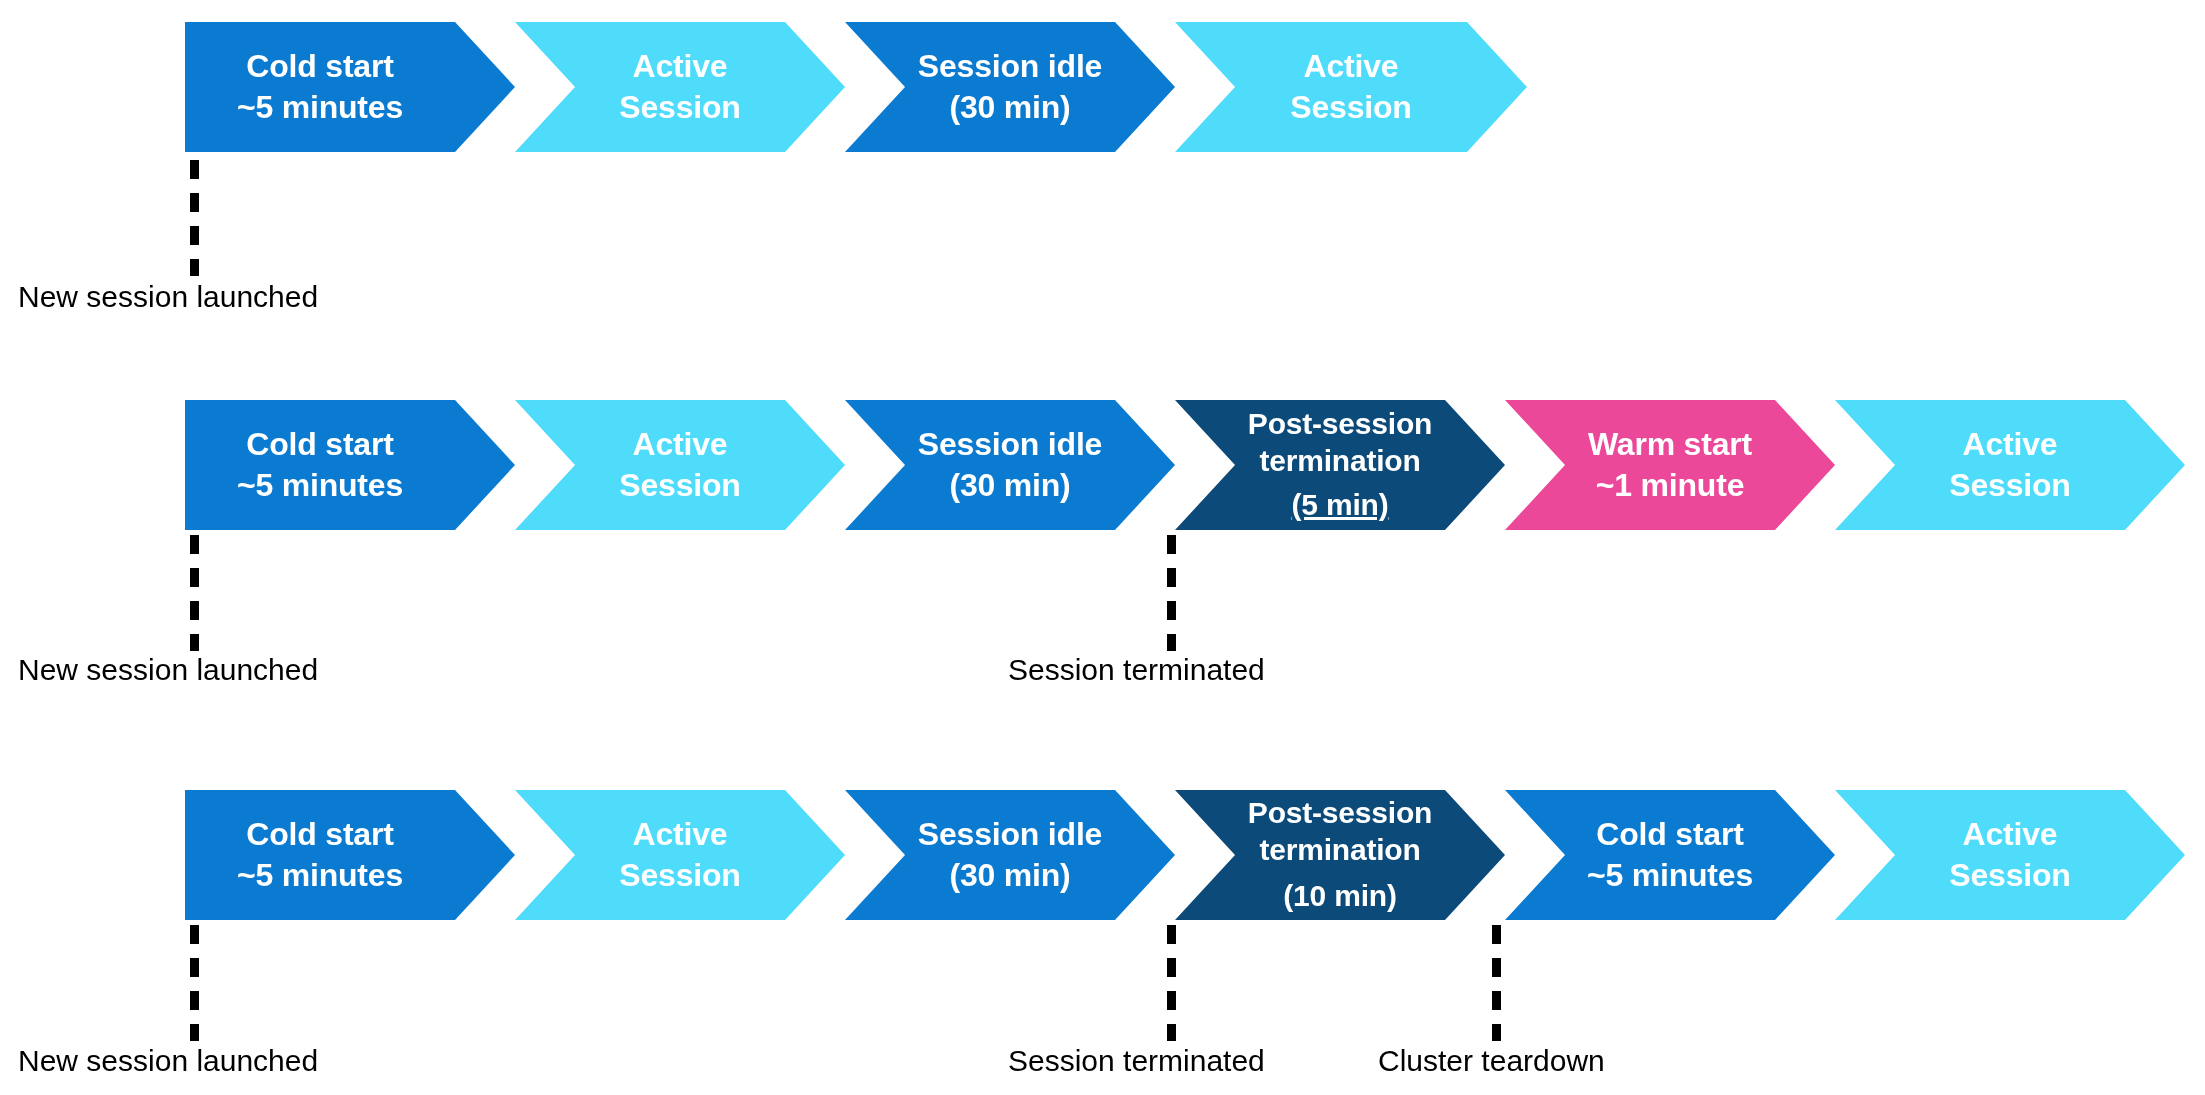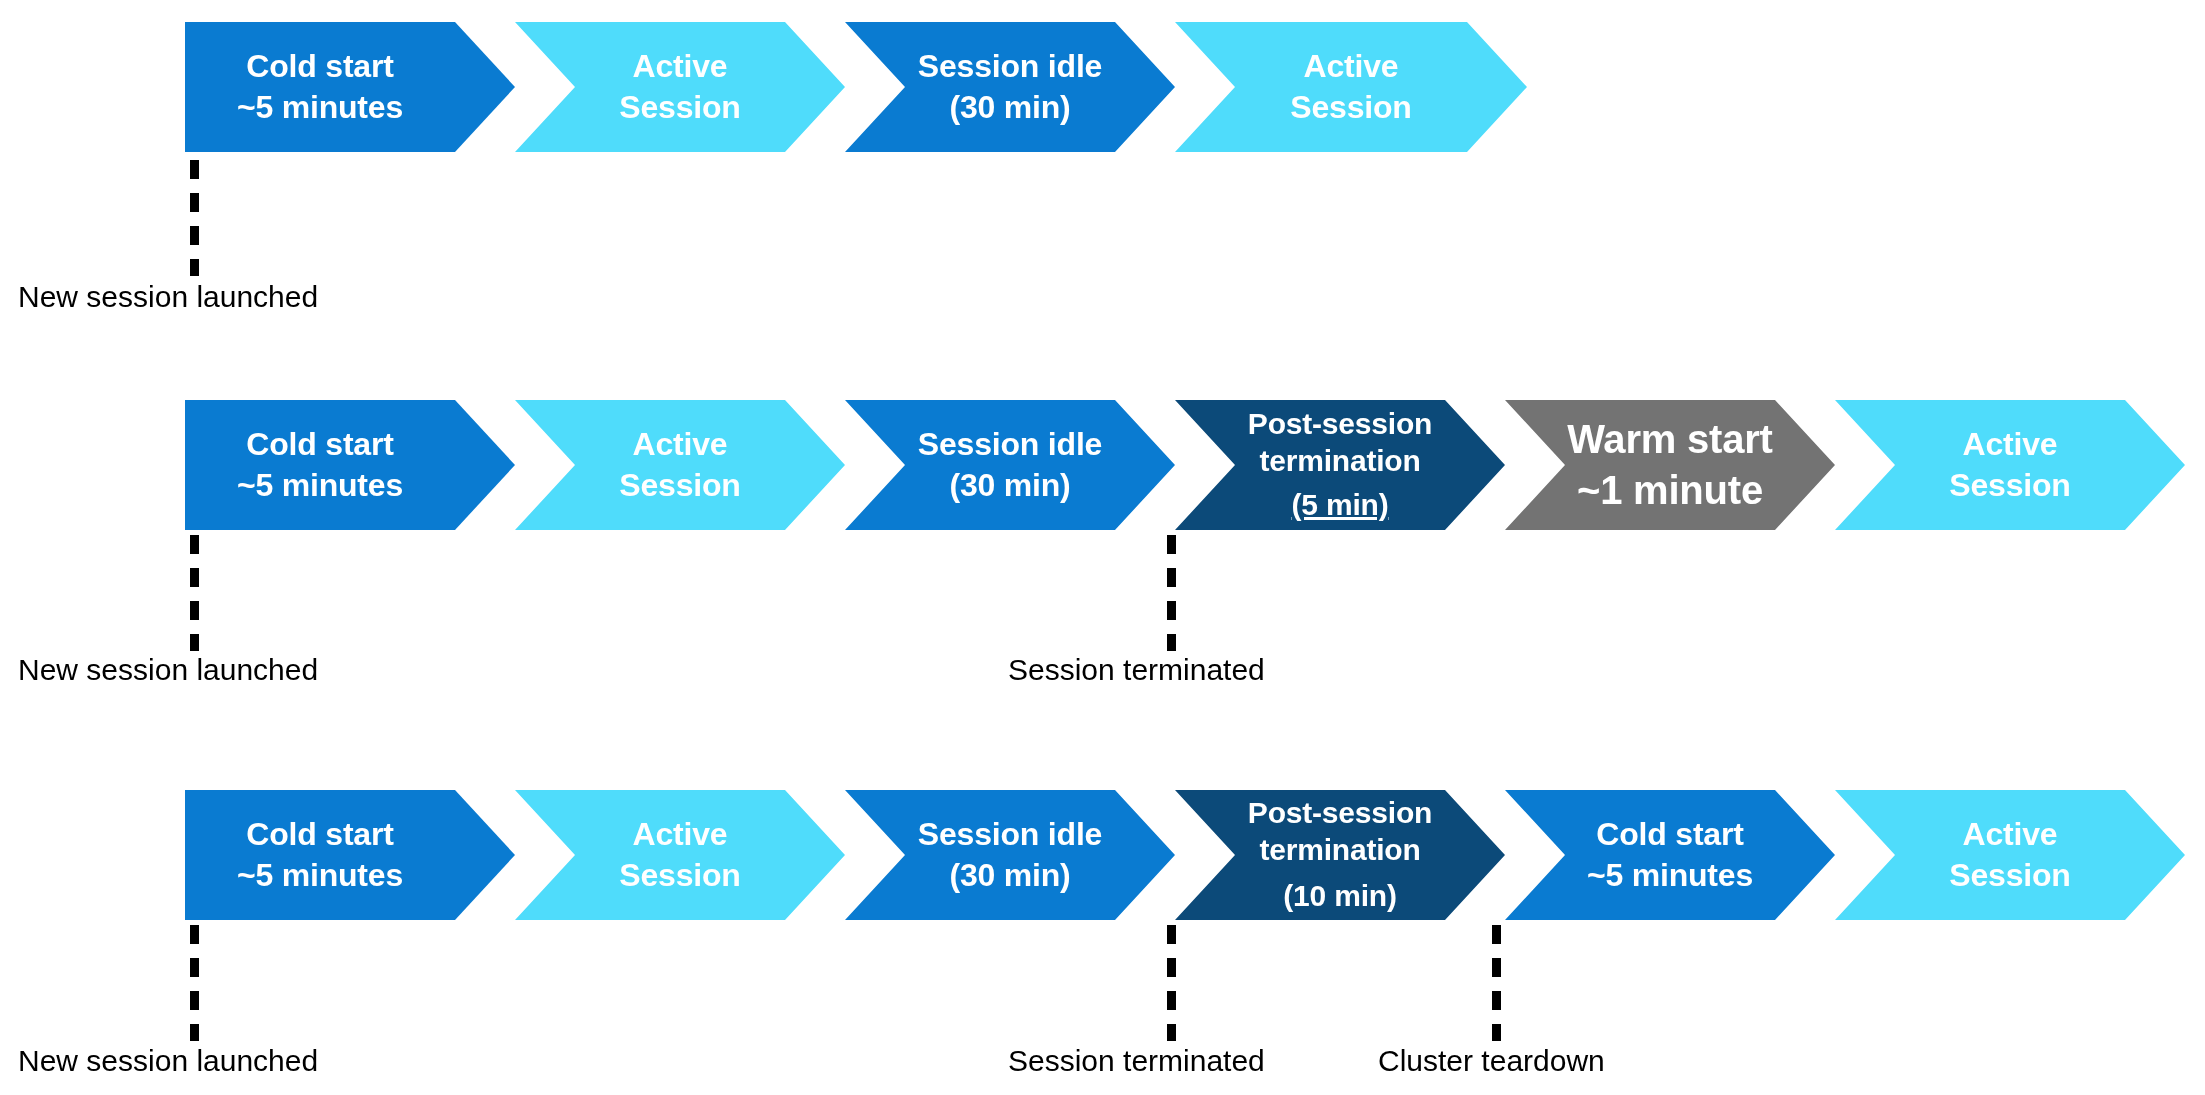--- a/index.html
+++ b/index.html
@@ -138,21 +138,21 @@
     </div>
 
     <div class="chev" style="left:1175px; width:330px; background:#0c4a79; font-size:30px; line-height:1.22;
                 clip-path: polygon(0 0, 270px 0, 330px 65px, 270px 130px, 0 130px, 60px 65px);
                 padding-left:60px; padding-right:60px;">
       <span class="ln">Post-session</span>
       <span class="ln">termination</span>
       <span class="ln" style="margin-top:8px;text-decoration:underline;">(5 min)</span>
     </div>
 
-    <div class="chev" style="left:1505px; width:330px; background:#737373; font-size:40px;
+    <div class="chev" style="left:1505px; width:330px; background:#ec4899; font-size:32px;
                 clip-path: polygon(0 0, 270px 0, 330px 65px, 270px 130px, 0 130px, 60px 65px);
                 padding-left:60px; padding-right:60px;">
       <span class="ln">Warm start</span>
       <span class="ln">~1 minute</span>
     </div>
 
     <div class="chev" style="left:1835px; width:350px; background:#4fdcfb; font-size:32px;
                 clip-path: polygon(0 0, 290px 0, 350px 65px, 290px 130px, 0 130px, 60px 65px);
                 padding-left:60px; padding-right:60px;">
       <span class="ln">Active</span>

